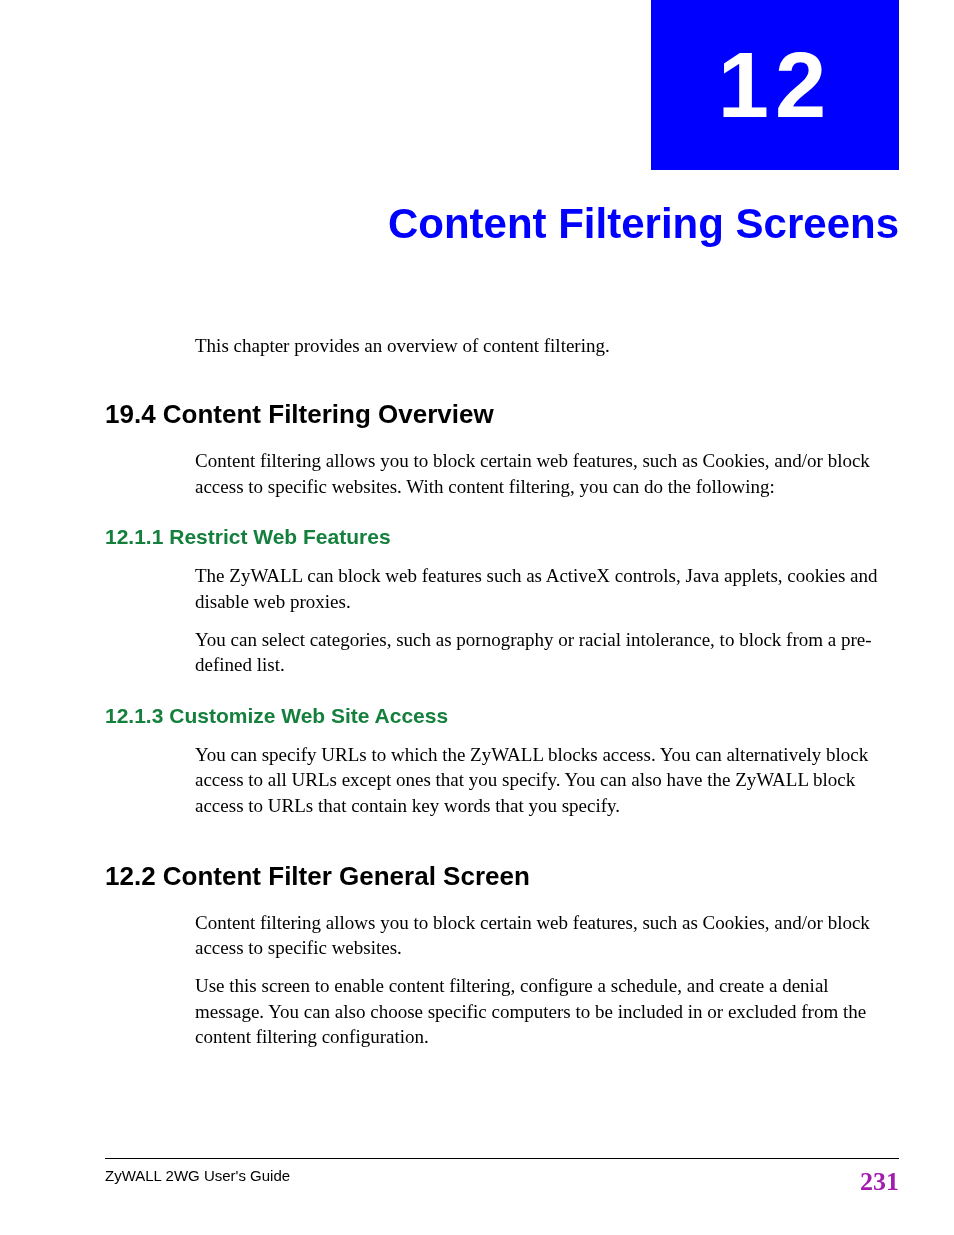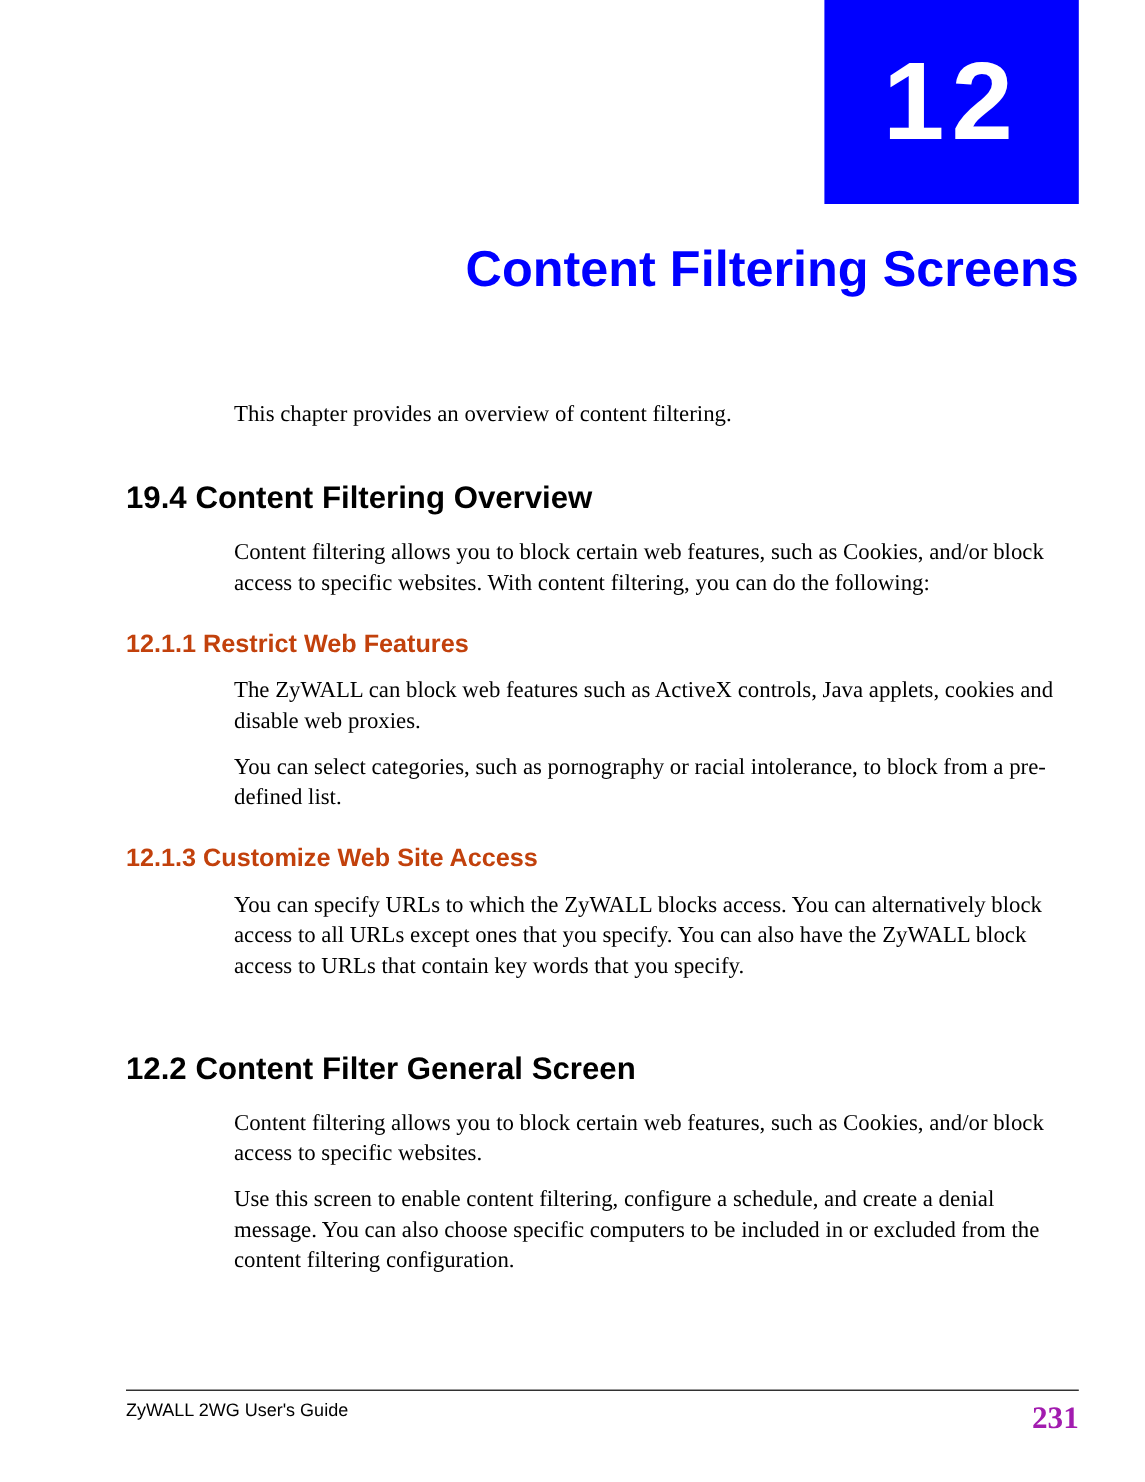--- a/index.html
+++ b/index.html
@@ -12,21 +12,21 @@
       height: 1235px;
       background: #ffffff;
       font-family: "Times New Roman", Times, serif;
       position: relative;
       padding: 0;
     }
     .chapter-box {
       position: absolute;
       top: 0;
       right: 55px;
-      width: 212px;
+      width: 248px;
       height: 170px;
       background: #0000ff;
       display: flex;
       align-items: center;
       justify-content: center;
     }
     .chapter-number {
       color: #ffffff;
       font-family: Arial, Helvetica, sans-serif;
       font-weight: bold;
@@ -60,36 +60,36 @@
       font-family: Arial, Helvetica, sans-serif;
       font-weight: bold;
       font-size: 26px;
       color: #000000;
       margin-bottom: 18px;
     }
     .subsection-heading {
       font-family: Arial, Helvetica, sans-serif;
       font-weight: bold;
       font-size: 21px;
-      color: #c2410c;
+      color: #15803d;
       margin-bottom: 14px;
       margin-top: 26px;
     }
     .body-text {
       font-size: 19px;
       color: #000000;
       margin-left: 90px;
       line-height: 1.35;
       margin-bottom: 12px;
     }
     .section-block {
       margin-bottom: 20px;
     }
     .section-gap {
-      margin-top: 56px;
+      margin-top: 42px;
     }
     .footer {
       position: absolute;
       bottom: 38px;
       left: 105px;
       right: 55px;
       border-top: 1.5px solid #000000;
       padding-top: 8px;
       display: flex;
       justify-content: space-between;

